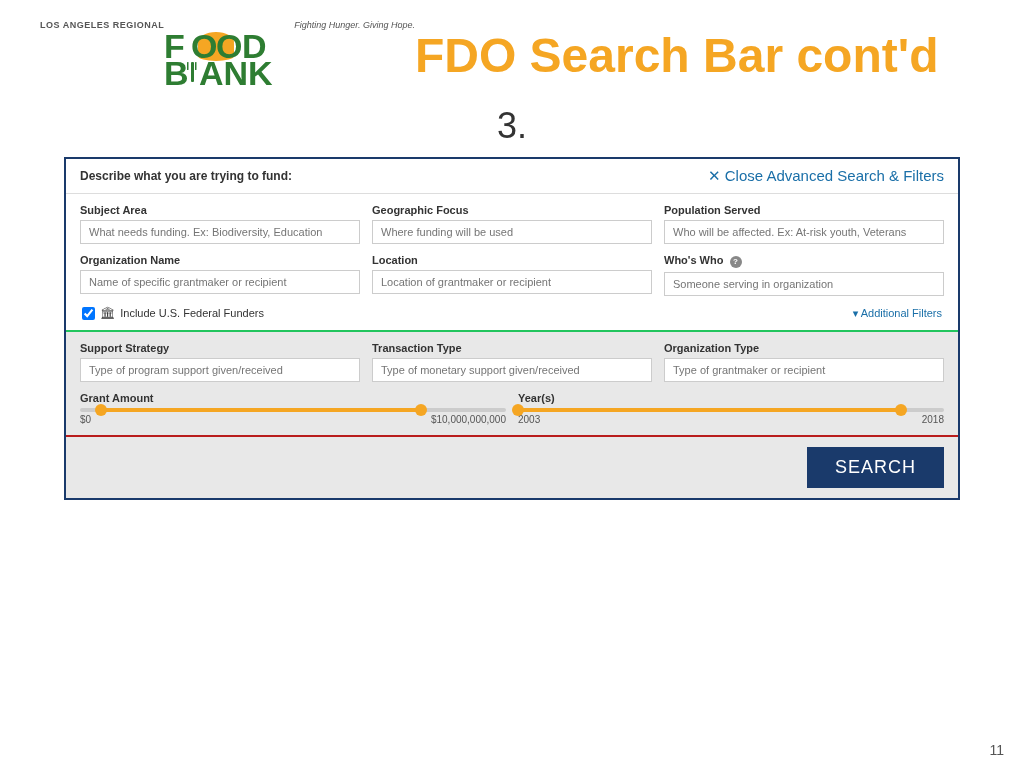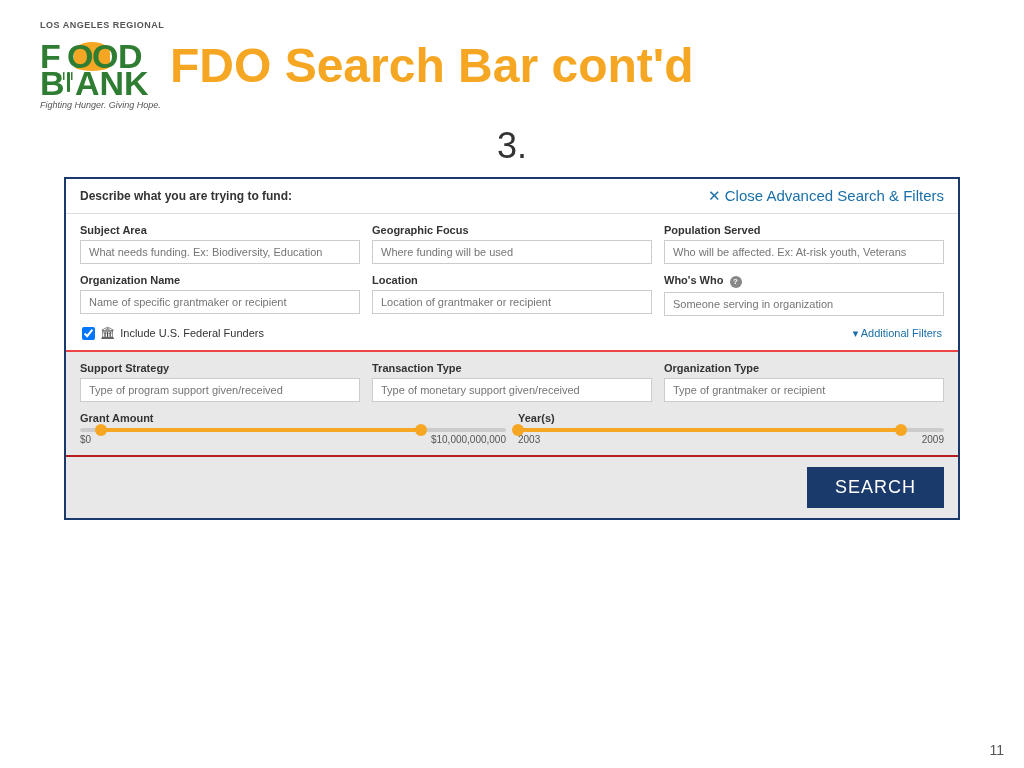--- a/index.html
+++ b/index.html
@@ -70,21 +70,21 @@
 
     .close-advanced::before {
       content: '✕ ';
       color: #1a6fa8;
     }
 
     
     .filter-section {
       background: #fff;
       padding: 10px 14px 8px 14px;
-      border-bottom: 2px solid #ef4444;
+      border-bottom: 2px solid #22c55e;
     }
 
     .filter-row {
       display: flex;
       gap: 12px;
       margin-bottom: 10px;
     }
 
     .filter-col {
       flex: 1;
@@ -278,21 +278,21 @@
       position: absolute;
       bottom: 10px;
       right: 20px;
       font-size: 14px;
       color: #555;
     }
 
     
     .logo-wrapper {
       display: flex;
-      flex-direction: column;
+      flex-direction: row;
     }
 
     .logo-top-text {
       font-size: 9px;
       color: #555;
       letter-spacing: 0.5px;
       font-weight: bold;
     }
 
     .logo-main {
@@ -429,21 +429,21 @@
         <div class="slider-label">Year(s)</div>
         <div class="slider-container">
           <div class="slider-track">
             <div class="slider-fill-year"></div>
             <div class="slider-thumb slider-thumb-year-left"></div>
             <div class="slider-thumb slider-thumb-year-right"></div>
           </div>
         </div>
         <div class="slider-labels">
           <span>2003</span>
-          <span>2009</span>
+          <span>2018</span>
         </div>
       </div>
 
 
 
     </div>
 
   </div>
 
   <div class="search-button-area">

